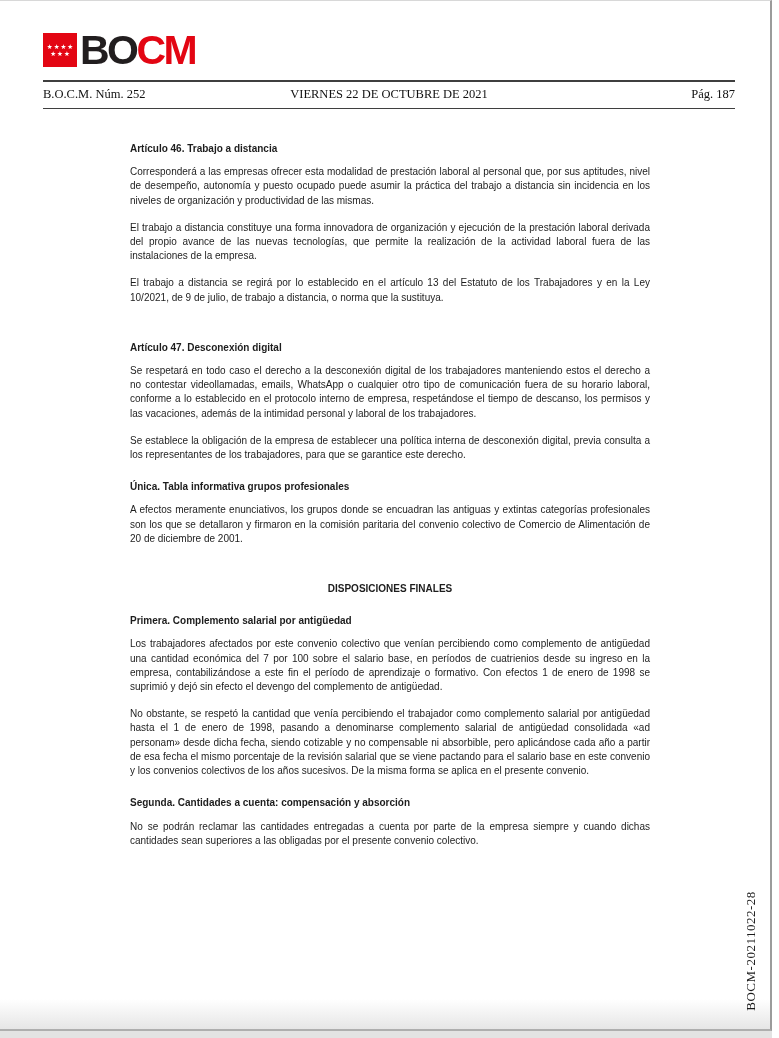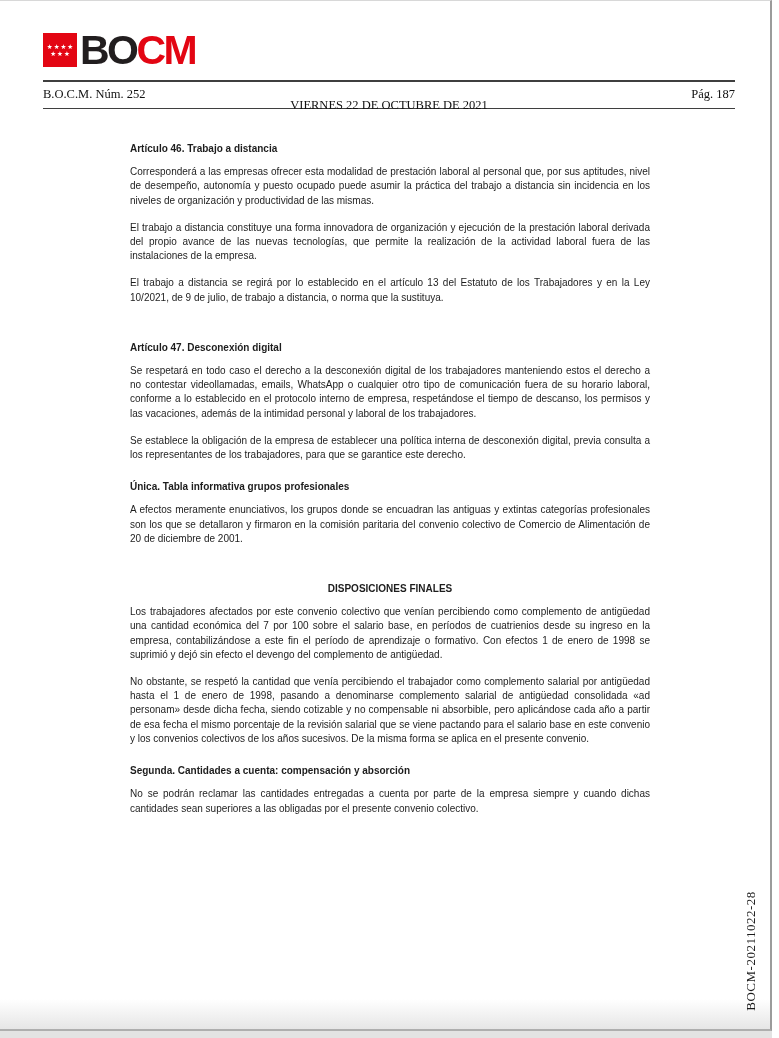--- a/index.html
+++ b/index.html
@@ -60,21 +60,20 @@
   .meta {
     position:relative;
     display:flex; justify-content:space-between; align-items:flex-start;
     font-family:"Liberation Serif", serif;
     font-size:12.5px; color:#111111;
     padding:5px 0 6px;
   }
   .meta-center {
     position:absolute; left:50%; transform:translateX(-50%);
     white-space:nowrap;
-    margin-top:11px;
   }
   
   .content {
     margin:0 120px 0 130px;
     padding-top:33px;
     font-size:11.5px; line-height:14.2px; color:#1d1d1d;
   }
   .content h3, .content p { font-size:10px; line-height:14.2px; }
   .blk-para { margin:0 0 13px; text-align:justify; }
   .blk-article-heading { font-weight:bold; margin:36px 0 9px; }
@@ -122,20 +121,21 @@
       <h3 class="blk-article-heading">Artículo 46. Trabajo a distancia</h3>
       <p class="blk-para">Corresponderá a las empresas ofrecer esta modalidad de prestación laboral al personal que, por sus aptitudes, nivel de desempeño, autonomía y puesto ocupado puede asumir la práctica del trabajo a distancia sin incidencia en los niveles de organización y productividad de las mismas.</p>
       <p class="blk-para">El trabajo a distancia constituye una forma innovadora de organización y ejecución de la prestación laboral derivada del propio avance de las nuevas tecnologías, que permite la realización de la actividad laboral fuera de las instalaciones de la empresa.</p>
       <p class="blk-para">El trabajo a distancia se regirá por lo establecido en el artículo 13 del Estatuto de los Trabajadores y en la Ley 10/2021, de 9 de julio, de trabajo a distancia, o norma que la sustituya.</p>
       <h3 class="blk-article-heading">Artículo 47. Desconexión digital</h3>
       <p class="blk-para">Se respetará en todo caso el derecho a la desconexión digital de los trabajadores manteniendo estos el derecho a no contestar videollamadas, emails, WhatsApp o cualquier otro tipo de comunicación fuera de su horario laboral, conforme a lo establecido en el protocolo interno de empresa, respetándose el tiempo de descanso, los permisos y las vacaciones, además de la intimidad personal y laboral de los trabajadores.</p>
       <p class="blk-para">Se establece la obligación de la empresa de establecer una política interna de desconexión digital, previa consulta a los representantes de los trabajadores, para que se garantice este derecho.</p>
       <h3 class="blk-heading">Única. Tabla informativa grupos profesionales</h3>
       <p class="blk-para">A efectos meramente enunciativos, los grupos donde se encuadran las antiguas y extintas categorías profesionales son los que se detallaron y firmaron en la comisión paritaria del convenio colectivo de Comercio de Alimentación de 20 de diciembre de 2001.</p>
       <h3 class="blk-center-heading">DISPOSICIONES FINALES</h3>
+      <h3 class="blk-heading">Primera. Complemento salarial por antigüedad</h3>
       <p class="blk-para">Los trabajadores afectados por este convenio colectivo que venían percibiendo como complemento de antigüedad una cantidad económica del 7 por 100 sobre el salario base, en períodos de cuatrienios desde su ingreso en la empresa, contabilizándose a este fin el período de aprendizaje o formativo. Con efectos 1 de enero de 1998 se suprimió y dejó sin efecto el devengo del complemento de antigüedad.</p>
       <p class="blk-para">No obstante, se respetó la cantidad que venía percibiendo el trabajador como complemento salarial por antigüedad hasta el 1 de enero de 1998, pasando a denominarse complemento salarial de antigüedad consolidada «ad personam» desde dicha fecha, siendo cotizable y no compensable ni absorbible, pero aplicándose cada año a partir de esa fecha el mismo porcentaje de la revisión salarial que se viene pactando para el salario base en este convenio y los convenios colectivos de los años sucesivos. De la misma forma se aplica en el presente convenio.</p>
       <h3 class="blk-heading">Segunda. Cantidades a cuenta: compensación y absorción</h3>
       <p class="blk-para">No se podrán reclamar las cantidades entregadas a cuenta por parte de la empresa siempre y cuando dichas cantidades sean superiores a las obligadas por el presente convenio colectivo.</p>
     </div>
 
   <div class="bottom-shade"></div>
 </div>
 
 <div class="doc-code">BOCM-20211022-28</div>

